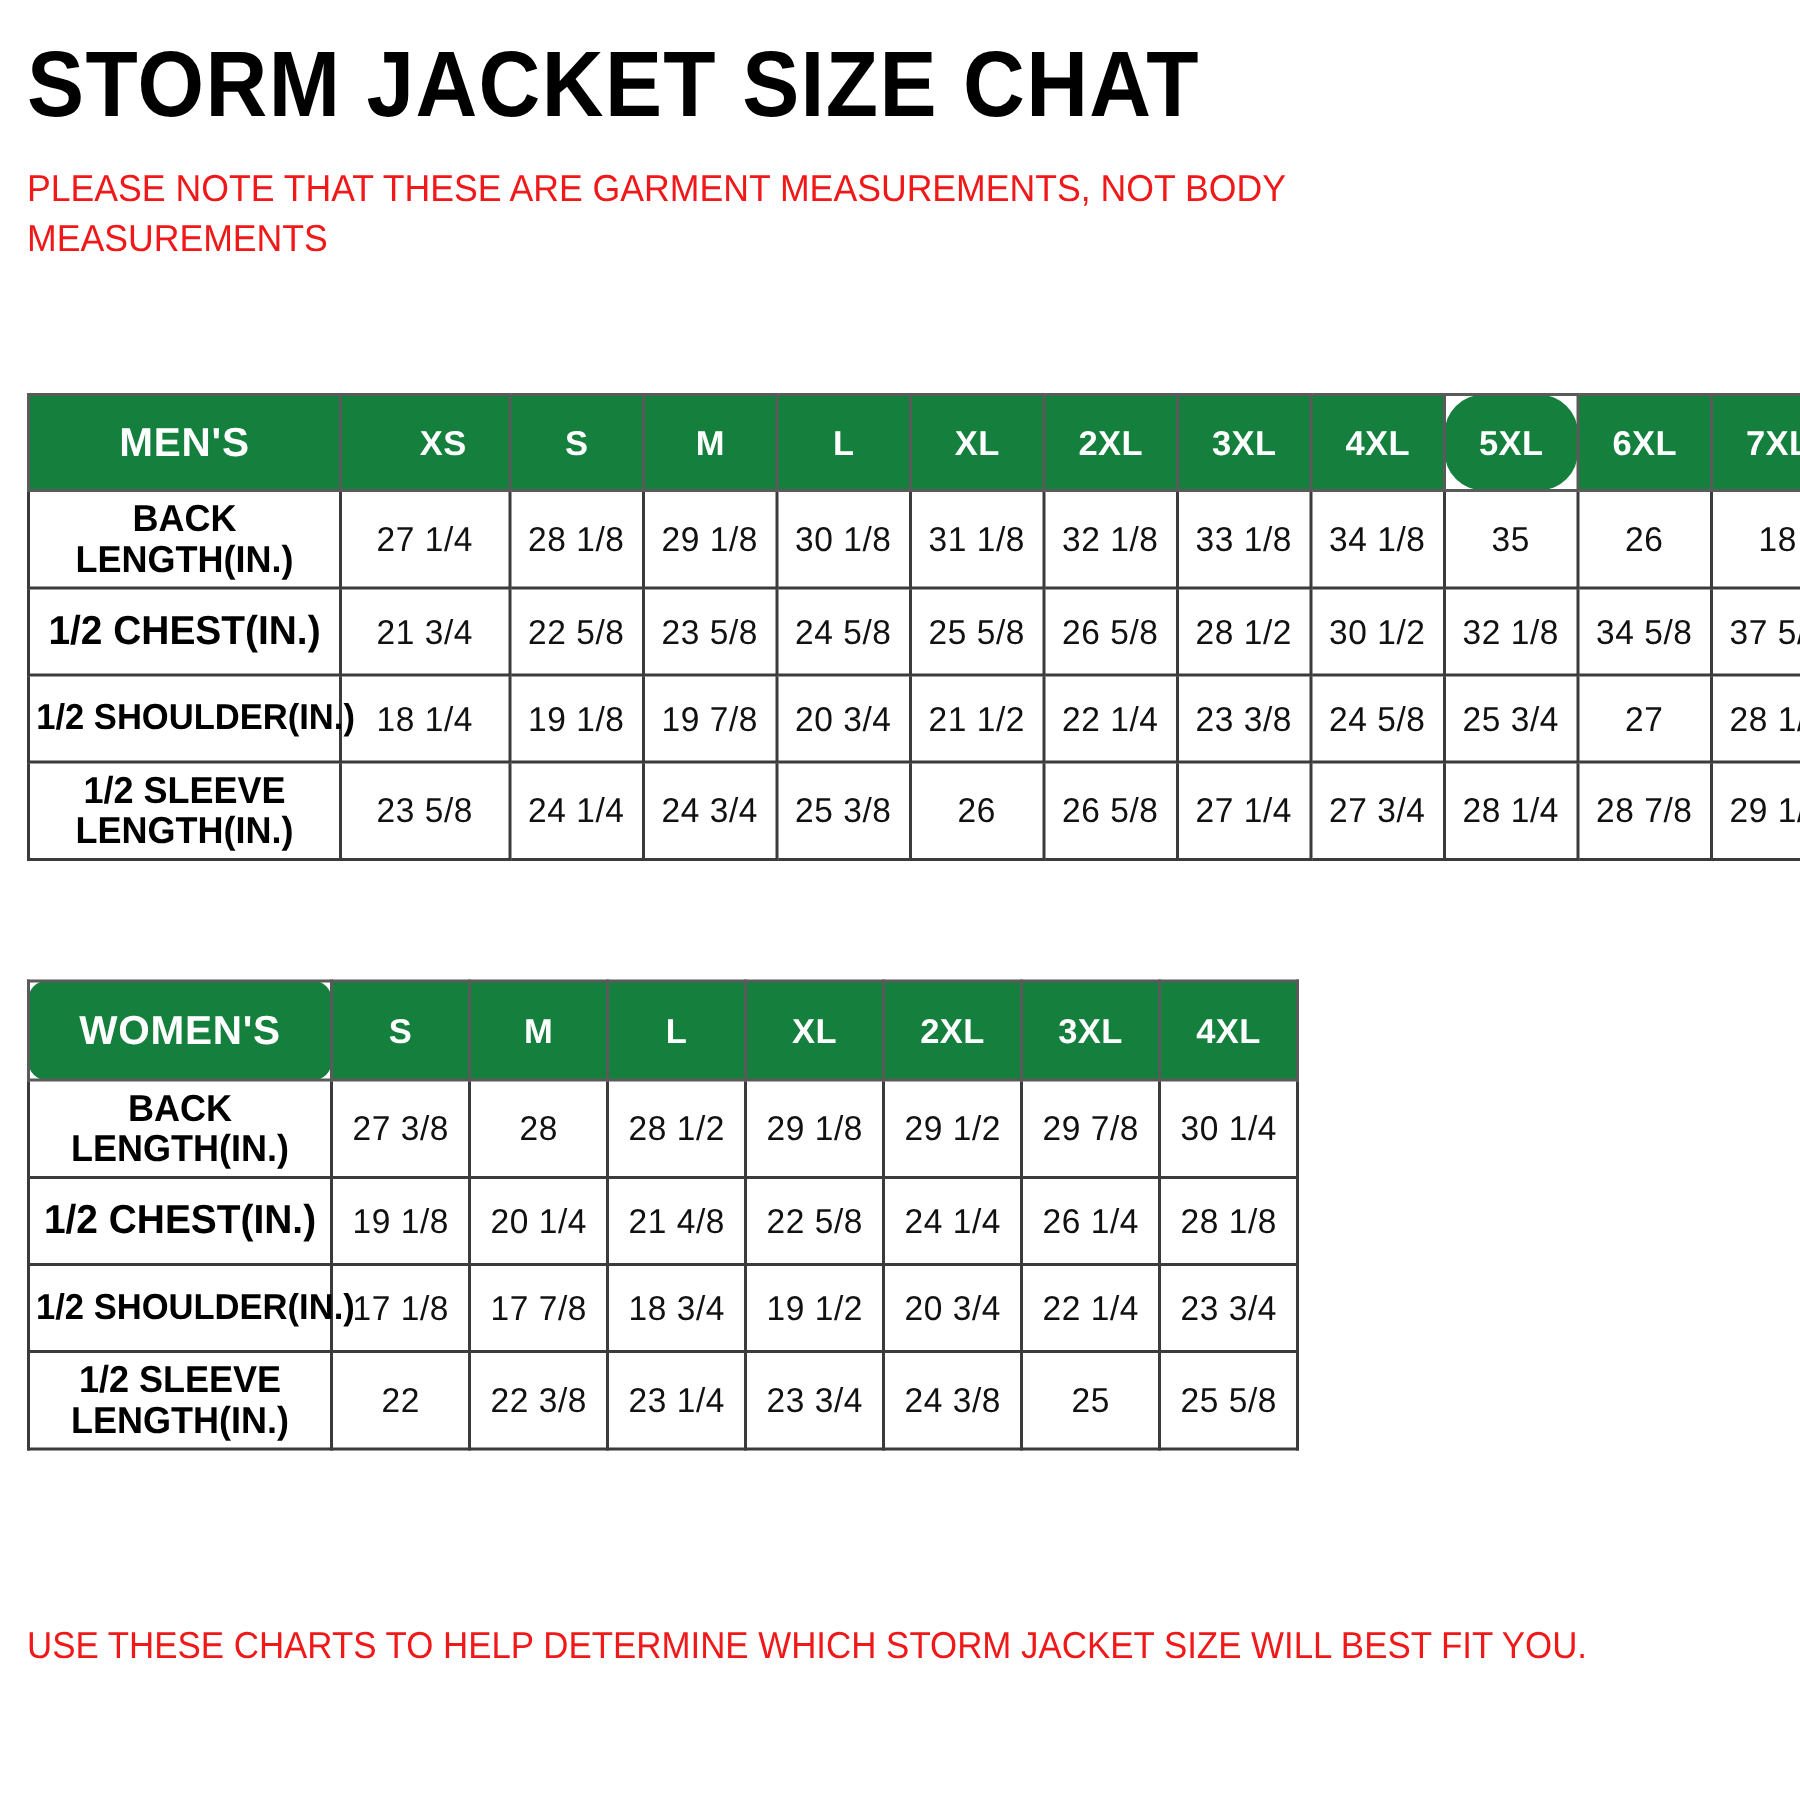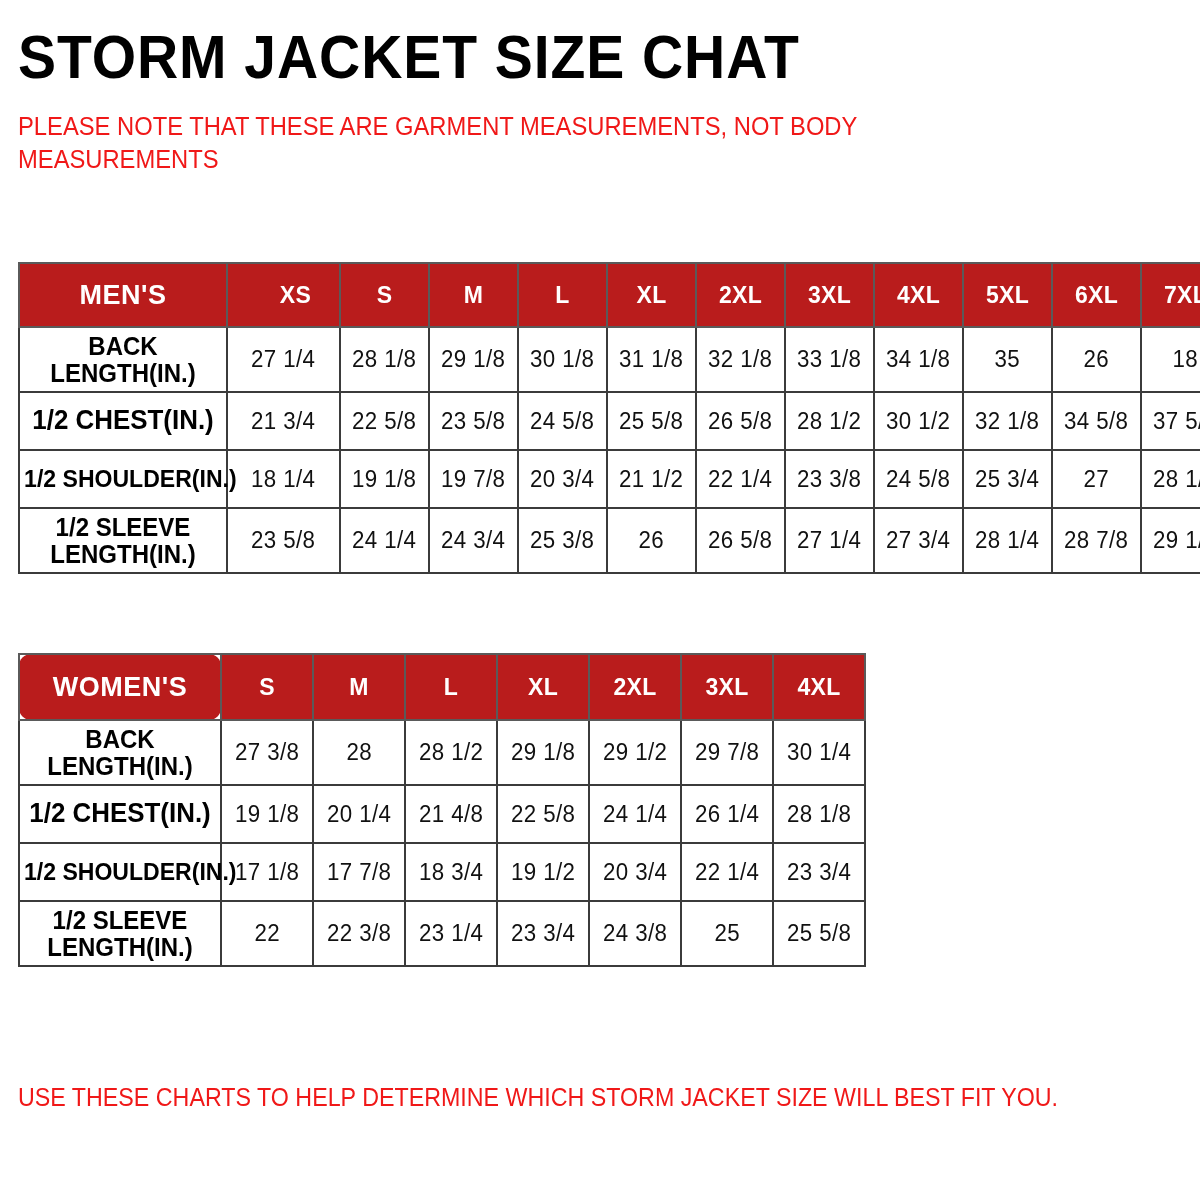--- a/index.html
+++ b/index.html
@@ -73,21 +73,21 @@
   }
   table.size-table td, table.size-table th {
     border: 2px solid #3b3b3b;
     text-align: center;
     vertical-align: middle;
     padding: 0;
     font-family: "Liberation Sans Narrow", "Liberation Sans", sans-serif;
   }
   
   table.size-table thead th {
-    background: #b91c1c;
+    background: #15803d;
     color: #ffffff;
     font-weight: bold;
     border: 2px solid #5a5a5a;
   }
   table.size-table thead th.head-label {
     font-size: 27px;
     letter-spacing: 0.5px;
   }
   table.size-table thead th.head-size {
     font-size: 23px;
@@ -147,21 +147,21 @@
       <tr>
           <th class="head-label" style="width: 206px;">MEN'S</th>
           <th class="head-size" style="width: 87px; padding-left: 24px;">XS</th>
           <th class="head-size" style="width: 87px;">S</th>
           <th class="head-size" style="width: 87px;">M</th>
           <th class="head-size" style="width: 87px;">L</th>
           <th class="head-size" style="width: 87px;">XL</th>
           <th class="head-size" style="width: 87px;">2XL</th>
           <th class="head-size" style="width: 87px;">3XL</th>
           <th class="head-size" style="width: 87px;">4XL</th>
-          <th class="head-size" style="width: 87px;">5XL</th>
+          <th class="head-size" style="width: 87px; border-radius: 26px;">5XL</th>
           <th class="head-size" style="width: 87px; margin-top: 28px;">6XL</th>
           <th class="head-size" style="width: 87px;">7XL</th>
         </tr>
     </thead>
     <tbody>
         <tr class="r-tall">
           <td class="row-label two-line">
             <span class="lab">BACK</span>
             <span class="lab">LENGTH(IN.)</span>
           </td>

